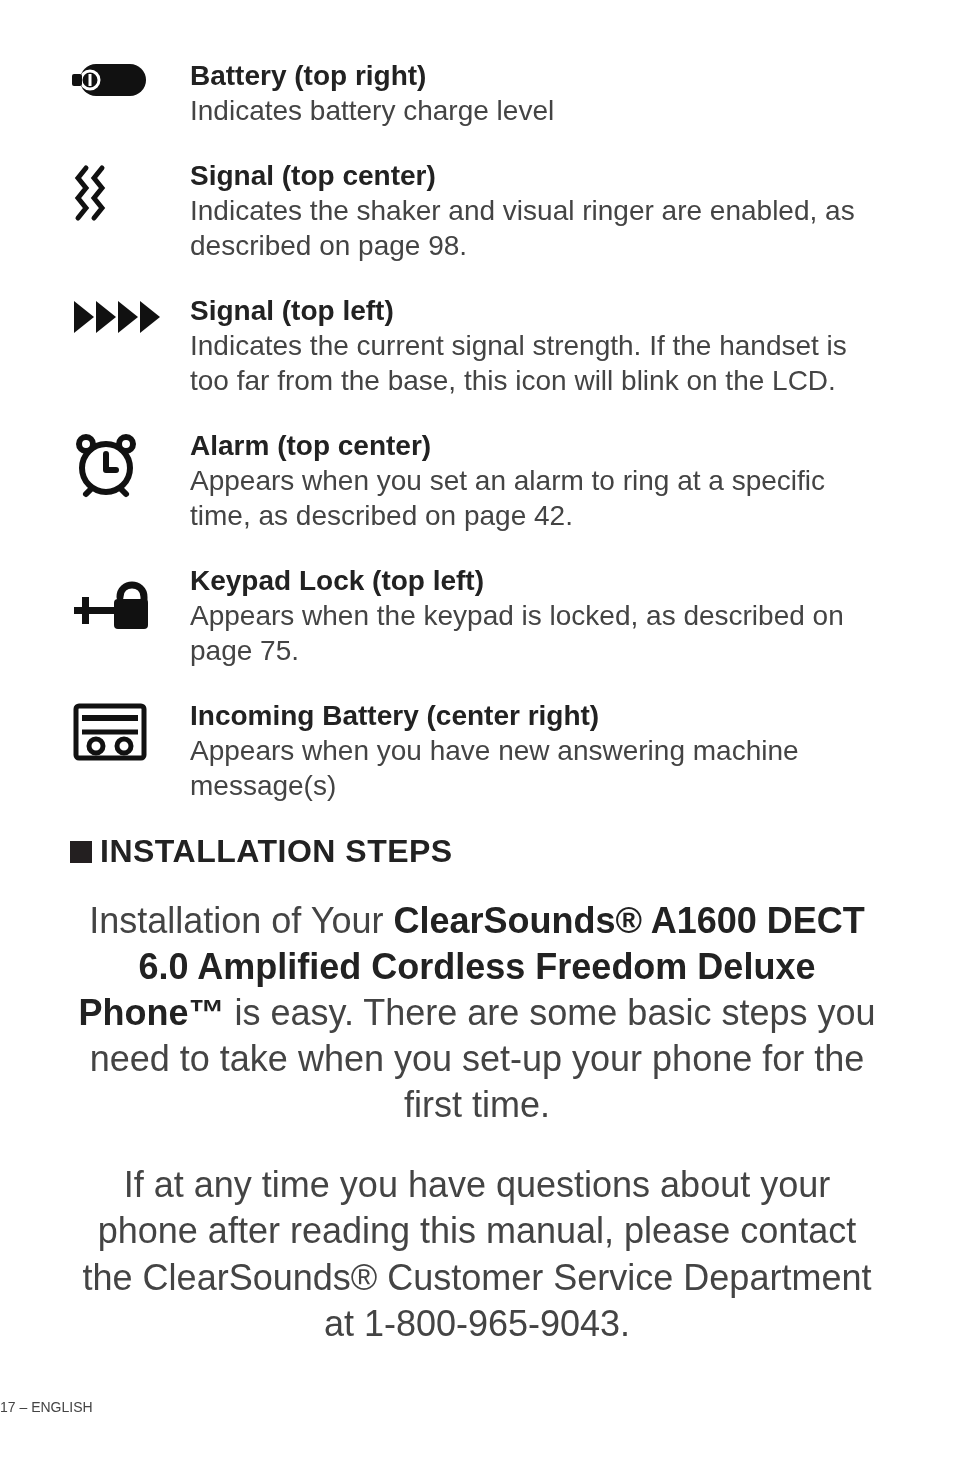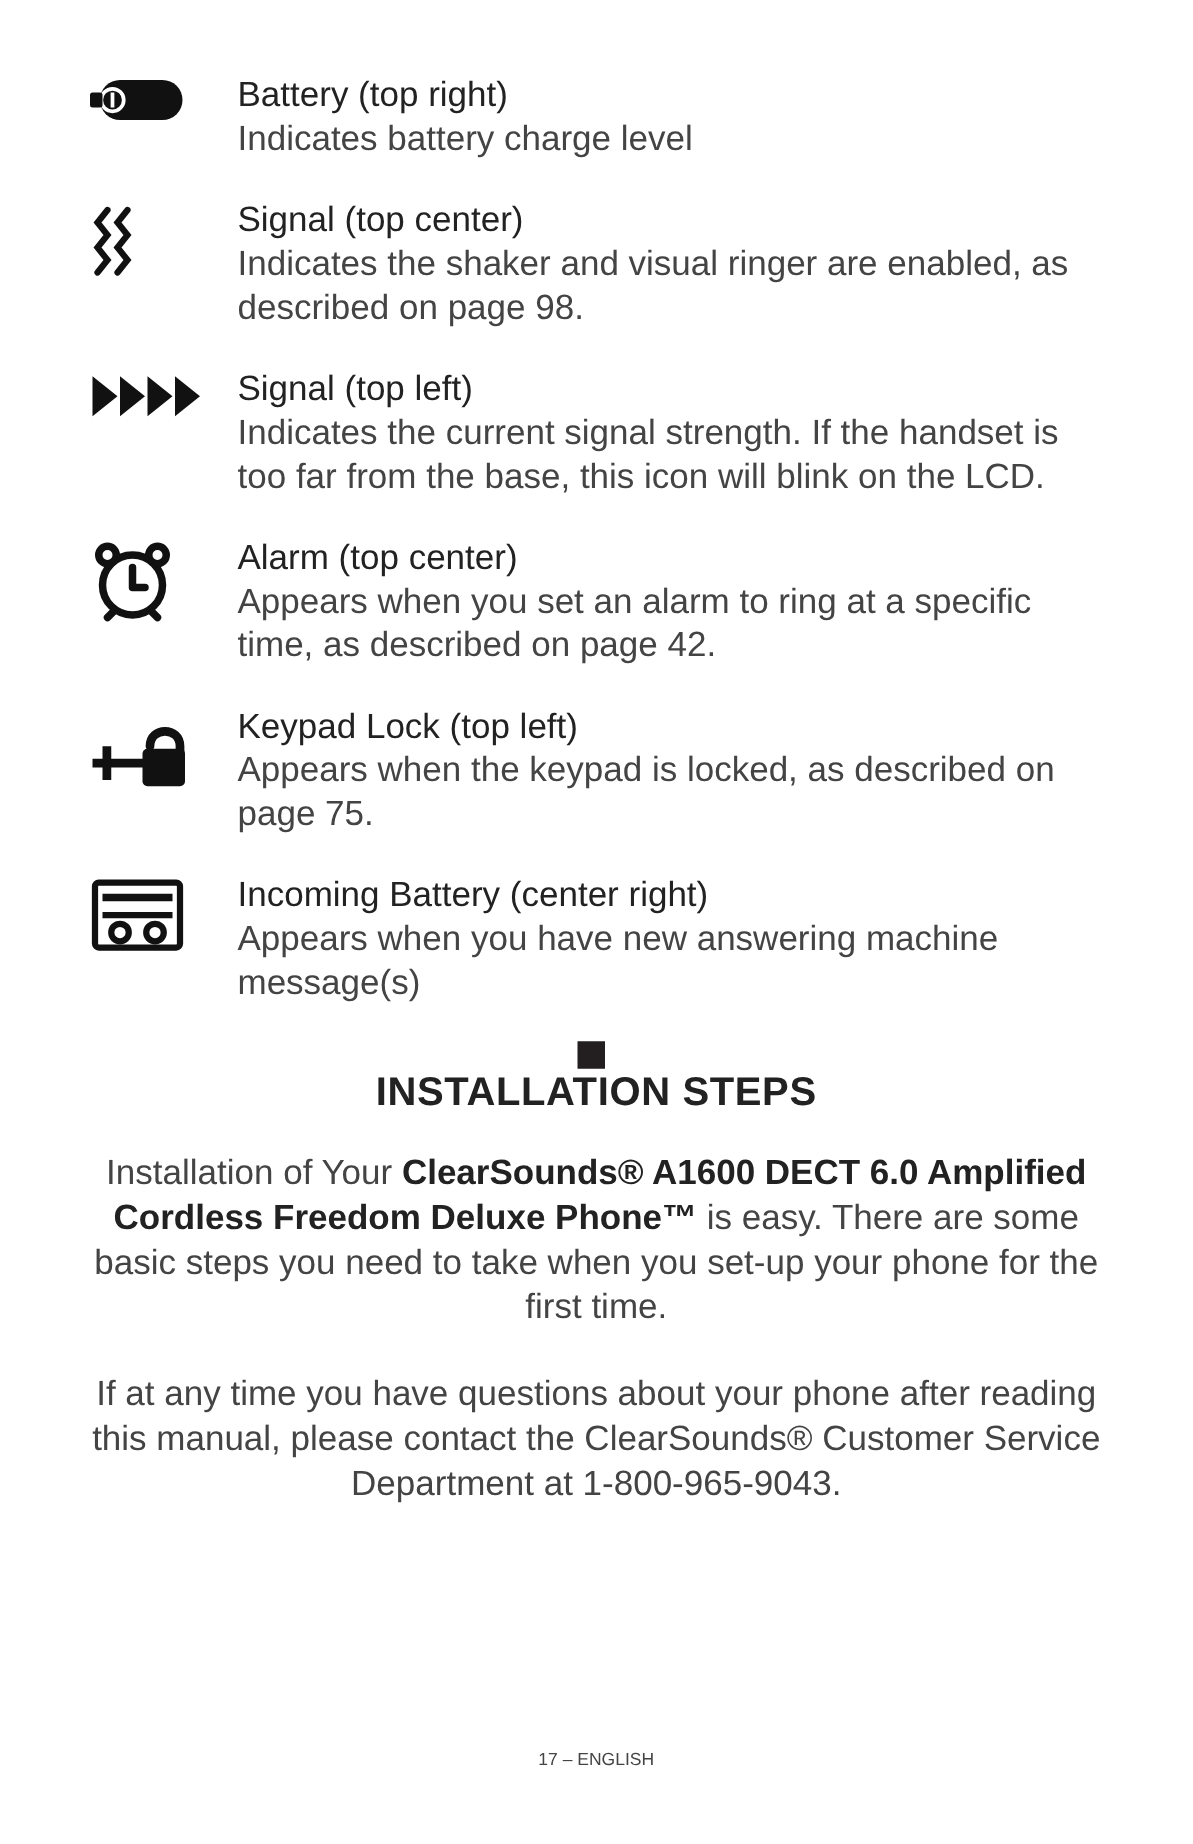--- a/index.html
+++ b/index.html
@@ -23,56 +23,55 @@
     padding-top: 4px;
     padding-left: 2px;
   }
   .text-col {
     flex: 1;
     font-size: 28px;
     line-height: 1.25;
     color: #444;
   }
   .text-col .title {
-    font-weight: 400;
+    font-weight: 700;
     color: #222;
   }
   .section-head {
     display: flex;
     align-items: center;
     margin-top: 30px;
     margin-bottom: 28px;
-    flex-direction: column;
   }
   .section-head .sqr {
     width: 22px;
     height: 22px;
     background: #231f20;
     margin-right: 8px;
   }
   .section-head .title {
     font-size: 32px;
     font-weight: 700;
     letter-spacing: 0.5px;
     color: #222;
   }
   .para {
-    font-size: 28px;
+    font-size: 36px;
     line-height: 1.28;
     color: #444;
     text-align: center;
     margin-bottom: 34px;
   }
   .bold { font-weight: 700; color: #222;}
   .footer {
     position: absolute;
     bottom: 60px;
     left: 0;
     width: 100%;
-    text-align: center;
+    text-align: left;
     font-size: 14px;
     color: #444;
   }
 </style>
 </head>
 <body>
 
 <div class="icon-row">
   <div class="icon-col">
     <svg width="80" height="36" viewBox="0 0 80 36">

